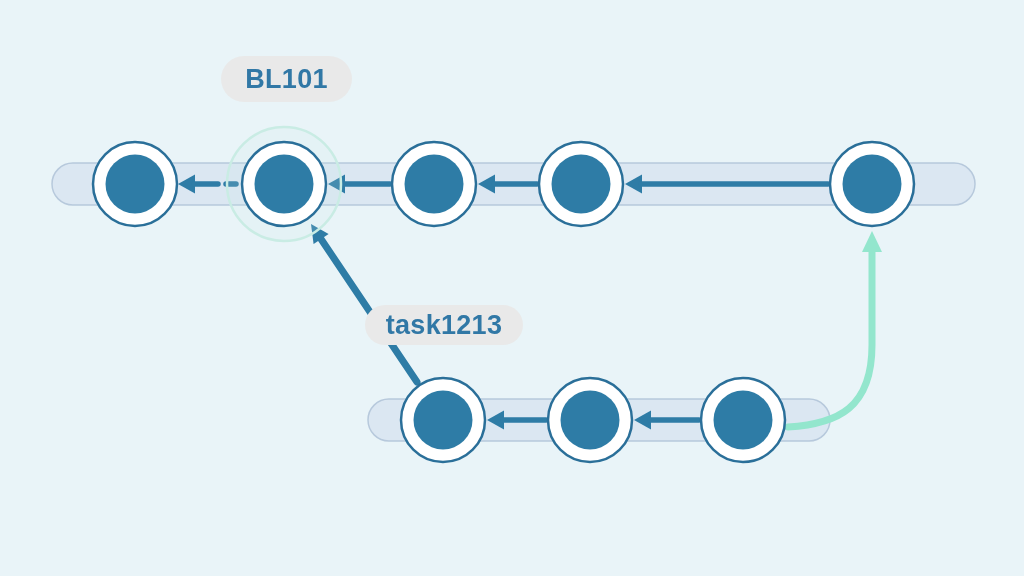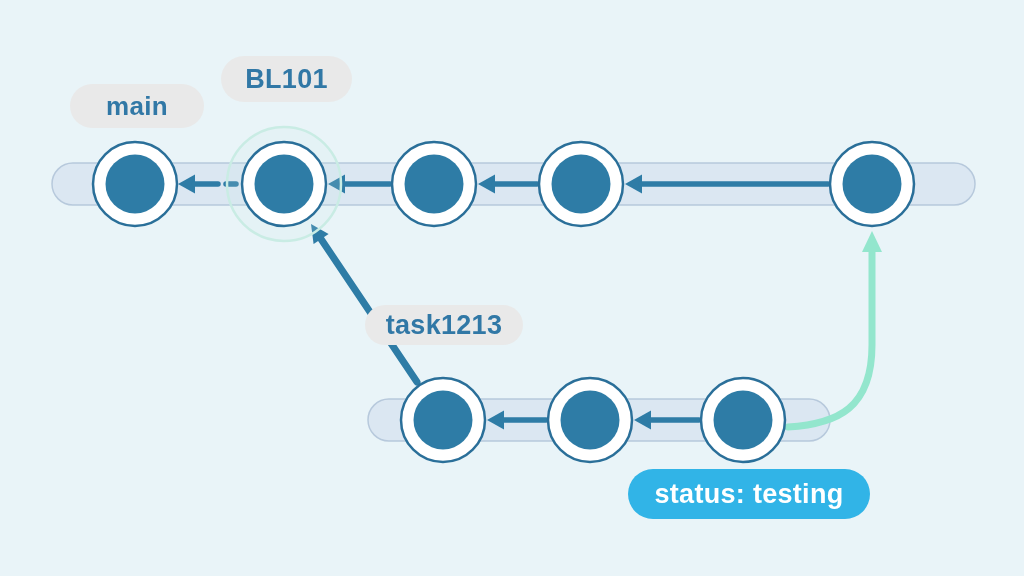--- a/index.html
+++ b/index.html
@@ -166,21 +166,19 @@
     <g>
       <circle class="commit-outer" cx="590" cy="420" r="42"></circle>
       <circle class="commit-inner" cx="590" cy="420" r="29.5"></circle>
     </g>
     <g>
       <circle class="commit-outer" cx="743" cy="420" r="42"></circle>
       <circle class="commit-inner" cx="743" cy="420" r="29.5"></circle>
     </g>
   </svg>
 
-  <div class="pill pill-main">main</div>
 
   <div class="pill pill-bl101">BL101</div>
 
   <div class="pill pill-task">task1213</div>
 
-  <div class="pill pill-status">status: testing</div>
 
 </div>
 
 </body></html>

